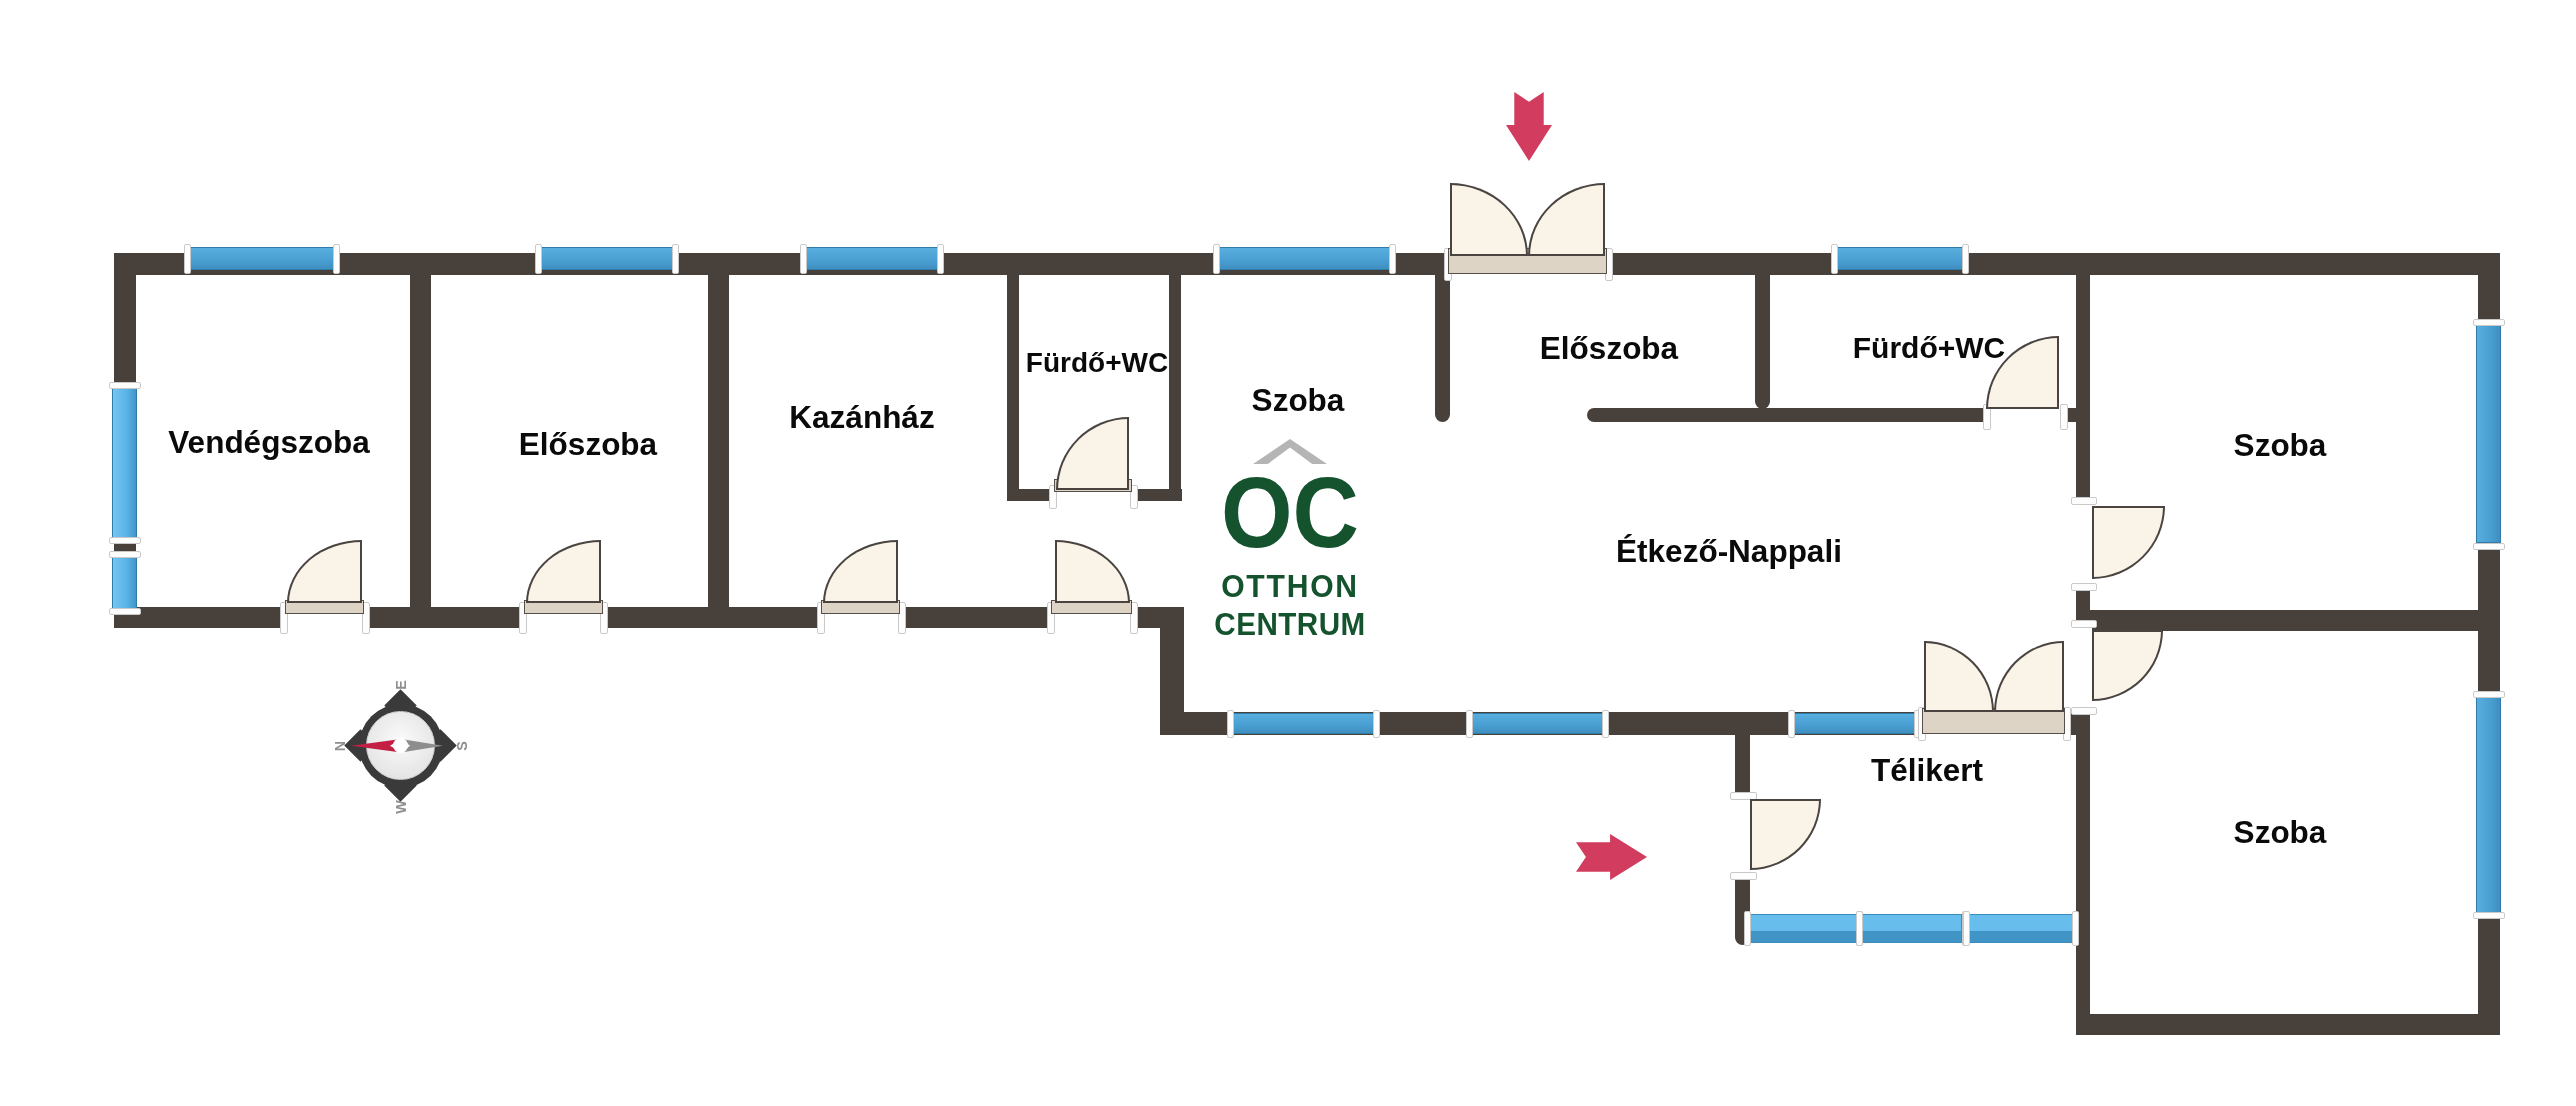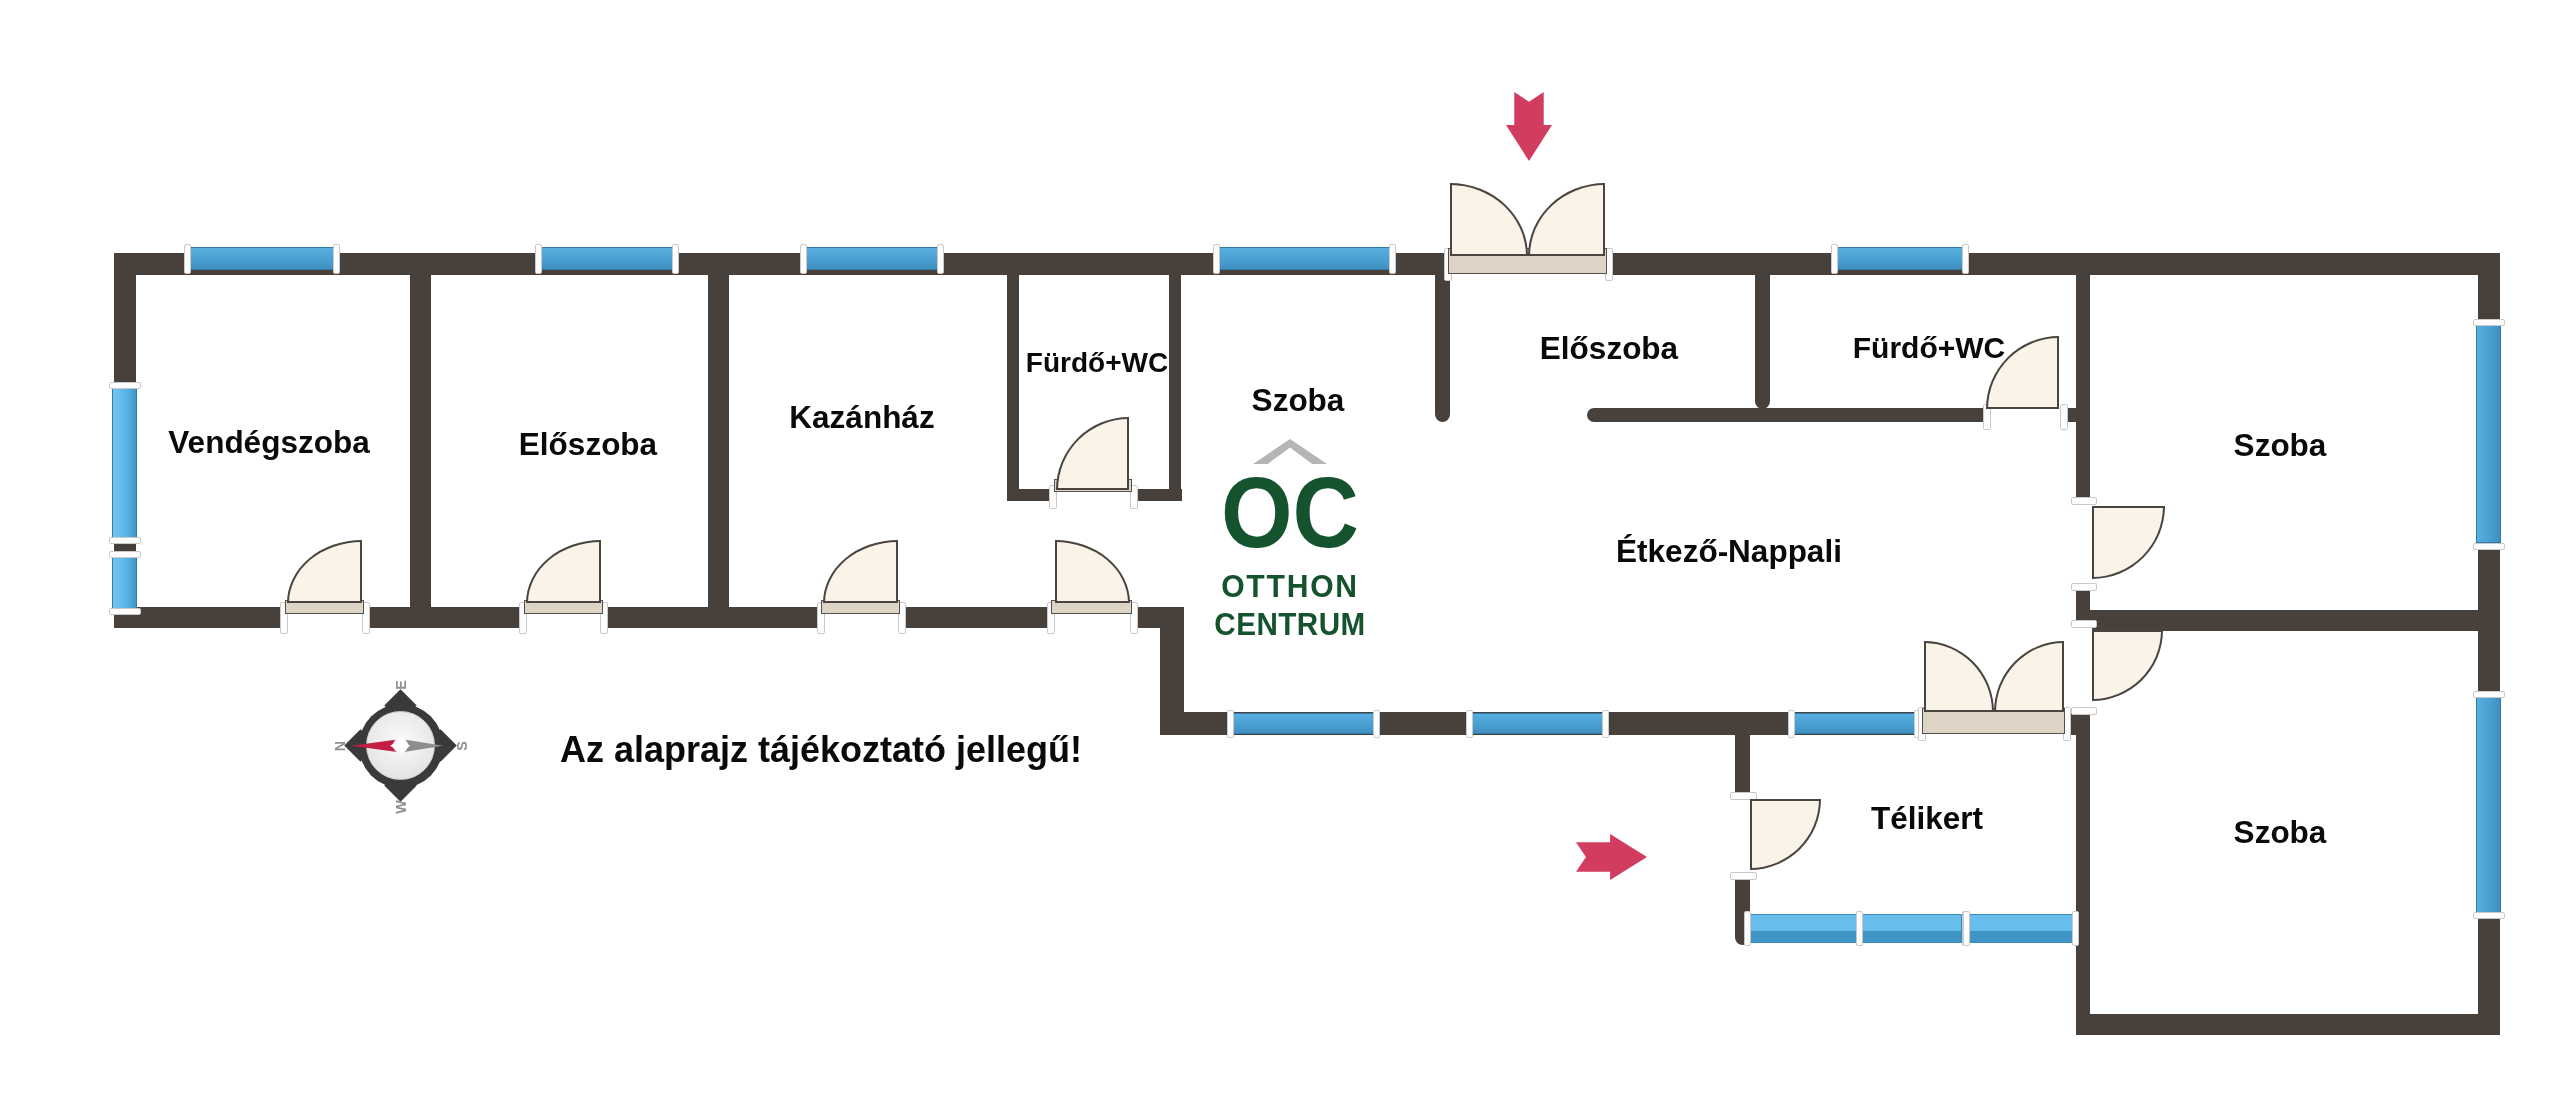--- a/index.html
+++ b/index.html
@@ -175,21 +175,21 @@
       <div class="arrow right" style="left: 1576px; top: 834px; width: 71px; height: 46px;"></div>
       <div class="room-label" style="left: 269px; top: 442px; width: auto; height: auto; font-size: 31.5px;">Vendégszoba</div>
       <div class="room-label" style="left: 588px; top: 444px; width: auto; height: auto; font-size: 31.5px;">Előszoba</div>
       <div class="room-label" style="left: 862px; top: 417px; width: auto; height: auto; font-size: 31.5px;">Kazánház</div>
       <div class="room-label" style="left: 1097px; top: 363px; width: auto; height: auto; font-size: 28px;">Fürdő+WC</div>
       <div class="room-label" style="left: 1298px; top: 400px; width: auto; height: auto; font-size: 31.5px;">Szoba</div>
       <div class="room-label" style="left: 1609px; top: 348px; width: auto; height: auto; font-size: 31.5px;">Előszoba</div>
       <div class="room-label" style="left: 1929px; top: 348px; width: auto; height: auto; font-size: 30px;">Fürdő+WC</div>
       <div class="room-label" style="left: 2280px; top: 445px; width: auto; height: auto; font-size: 31.5px;">Szoba</div>
       <div class="room-label" style="left: 1729px; top: 551px; width: auto; height: auto; font-size: 31.5px;">Étkező-Nappali</div>
-      <div class="room-label" style="left: 1927px; top: 818px; width: auto; height: auto; font-size: 31.5px; text-align: right;">Télikert</div>
+      <div class="room-label" style="left: 1927px; top: 770px; width: auto; height: auto; font-size: 31.5px; text-align: right;">Télikert</div>
       <div class="room-label" style="left: 2280px; top: 832px; width: auto; height: auto; font-size: 31.5px;">Szoba</div>
     </div>
 
   <div id="compass" style="left: 334px; top: 679px;">
     <div class="cp-pt" style="left:55px;top:15.3px;"></div>
     <div class="cp-pt" style="left:55px;top:95px;"></div>
     <div class="cp-pt" style="left:15.3px;top:55px;"></div>
     <div class="cp-pt" style="left:95px;top:55px;"></div>
     <div class="cp-ring"></div>
     <div class="cp-inner"></div>
@@ -202,16 +202,15 @@
     <span class="cp-l" style="left:128px;top:67px;">S</span>
   </div>
 
   <div id="logo">
     <div class="chev"></div>
     <div class="mono">OC</div>
     <div class="l1">OTTHON</div>
     <div class="l2">CENTRUM</div>
   </div>
 
-  <div id="disclaimer" style="left: 821px; top: 750px;">Az alaprajz tájékoztató jellegű!</div>
 
 </div>
 
 
 </body></html>

